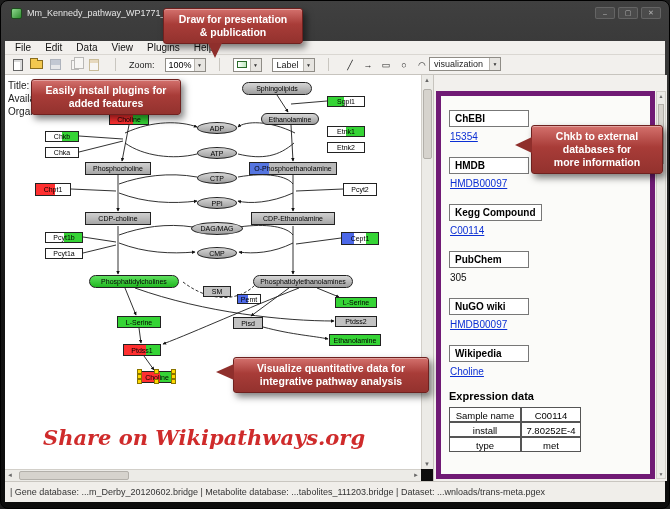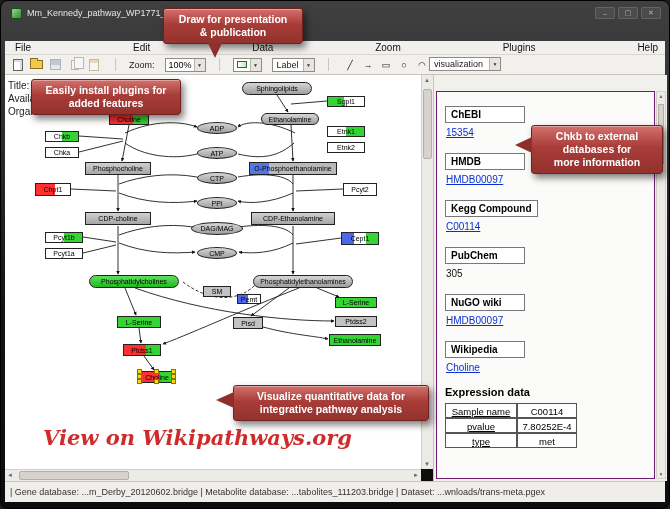--- a/index.html
+++ b/index.html
@@ -18,21 +18,21 @@
             background:linear-gradient(135deg,#8fd98f,#2e8b2e); border:1px solid #1d4d1d;}
   .title-text{position:absolute; left:22px; top:5px; font-size:9px; white-space:nowrap;}
   .winbtns{position:absolute; right:4px; top:4px; display:flex; gap:3px;}
   .winbtn{width:20px; height:12px; border-radius:2px; background:rgba(255,255,255,.07);
           border:1px solid rgba(255,255,255,.14); color:#b5b5b5; font-size:7px;
           display:flex; align-items:center; justify-content:center;}
 
   
   .menubar{position:absolute; left:4px; top:40px; right:4px; height:14px; background:#f2f0ed;
            border-bottom:1px solid #dad7d2; display:flex; align-items:center; padding-left:3px;
-           font-size:10px; color:#111;justify-content:space-between;}
+           font-size:10px; color:#111;}
   .mitem{padding:0 7px;}
   .toolbar{position:absolute; left:4px; top:54px; right:4px; height:20px; background:#f2f0ed;
            border-bottom:1px solid #c7c4be; display:flex; align-items:center; gap:10px;
            padding-left:4px; font-size:9px; color:#222;}
   .tbtn{min-width:17px; height:16px; display:flex; align-items:center; justify-content:center;
         border:1px solid transparent; border-radius:2px; font-size:9px;}
   .tbtn.disabled{opacity:.4;}
   .tsep{width:1px; height:13px; background:#c9c6c0; margin:0 3px;}
   .combo{display:flex; align-items:center; border:1px solid #8f8c86; background:#fff; height:14px;}
   .combo .val{padding:0 4px; font-size:9px; white-space:nowrap;}
@@ -77,37 +77,37 @@
           align-items:center; padding-left:5px; white-space:nowrap; overflow:hidden;}
 
   
   .rightpanel{position:absolute; left:432px; top:74px; width:234px; height:406px;
           background:#f2f0ed; border-left:1px solid #c7c4be;}
   .tabsrow{position:absolute; left:2px; top:1px; right:12px; height:16px; display:flex;}
   .tab{padding:2px 5px; font-size:9px; background:#e2e0db; border:1px solid #b9b6b0;
           border-bottom:none; border-radius:3px 3px 0 0; margin-right:1px; color:#222;}
   .tab.active{background:#fbfbf9; position:relative; top:0px; z-index:2;}
   .rp-content{position:absolute; left:2px; top:16px; right:12px; bottom:2px; background:#fbfbf9;
-          border:1px solid #701a75; padding:12px 0 0 8px; overflow:hidden;}
+          border:5px solid #701a75; padding:12px 0 0 8px; overflow:hidden;}
   .rp-scroll{position:absolute; right:1px; top:16px; width:10px; bottom:2px; background:#ecebe7;
           border:1px solid #d2cfc9; font-size:5px; color:#666; text-align:center;}
   .rp-thumb{position:absolute; left:1px; top:12px; width:6px; height:60px; background:#d6d3cd;
           border:1px solid #b3b0aa;}
   .sec{margin-bottom:13px;}
   .sec-h{display:inline-block; min-width:80px; border:1px solid #777; background:#fff;
           font-size:10px; font-weight:bold; padding:2px 5px; color:#000;}
   .sec-v{margin:4px 0 0 1px; font-size:10px; color:#111;}
   a.sec-link{color:var(--link_blue); text-decoration:underline; cursor:pointer;}
   .expr-title{font-size:11px; font-weight:bold; margin-top:4px; color:#000;}
   .geneid{font-size:9px; font-weight:bold; margin-top:17px; color:#000;}
   .xtable{margin-top:5px; border-collapse:collapse;}
   .trow{display:flex;}
   .tcell{border:1px solid #555; background:#fff; font-size:9.5px; height:15px; line-height:13px;
           text-align:center; padding:1px 2px; color:#000;}
-  .tcell.c1{width:72px;text-decoration:underline;} .tcell.c2{width:60px;}
+  .tcell.c1{width:72px;} .tcell.c2{width:60px;}
 
   
   .node{position:absolute; border:1px solid #222; display:flex; align-items:center;
         justify-content:center; font-size:7px; white-space:nowrap; overflow:visible;
         background:#bcbcbc; color:#000; z-index:3;}
   .stadium{border-radius:7px; background:linear-gradient(180deg,#d6d6d6,#9e9e9e);}
   .stadium.green{background:linear-gradient(180deg,#5fe05f,#21b821);}
   .rect{background:linear-gradient(180deg,#d0d0d0,#a6a6a6);}
   .ellipse{border-radius:50%; background:linear-gradient(180deg,#d6d6d6,#9e9e9e);}
   .gene{background:#fff;}
@@ -134,21 +134,21 @@
         box-shadow:3px 4px 7px rgba(0,0,0,.5), inset 0 1px 0 rgba(255,255,255,.35);}
   #co1{left:162px; top:7px; width:140px;}
   #co1::after{content:""; position:absolute; left:44px; top:100%;
         border-left:7px solid transparent; border-right:7px solid transparent;
         border-top:15px solid #8f2f2c;}
   #co2{left:30px; top:78px; width:150px;}
   #co3{left:530px; top:124px; width:132px;}
   #co3::before{content:""; position:absolute; right:100%; top:11px;
         border-top:8px solid transparent; border-bottom:8px solid transparent;
         border-right:17px solid #8f2f2c;}
-  #co4{left:232px; top:384px; width:196px;}
+  #co4{left:232px; top:356px; width:196px;}
   #co4::before{content:""; position:absolute; right:100%; top:6px;
         border-top:8px solid transparent; border-bottom:8px solid transparent;
         border-right:18px solid #8f2f2c;}
 </style>
 </head>
 <body>
 
 <div class="window">
 
   <div class="titlebar">
@@ -158,21 +158,21 @@
         <span class="winbtn">–</span>
         <span class="winbtn">▢</span>
         <span class="winbtn">✕</span>
       </span>
   </div>
 
   <div class="menubar">
       <span class="mitem">File</span>
       <span class="mitem">Edit</span>
       <span class="mitem">Data</span>
-      <span class="mitem">Zoom</span>
+      <span class="mitem">View</span>
       <span class="mitem">Plugins</span>
       <span class="mitem">Help</span>
     </div>
 
   <div class="toolbar">
     <span style="display:flex;gap:2px;align-items:center;">
         <span class="tbtn">
           <span class="ic ic-new"></span>
         </span>
         <span class="tbtn">
@@ -282,21 +282,21 @@
         <path d="M134,253 L136,268" marker-end="url(#arr)"></path>
         <path d="M139,281 L149,295" marker-end="url(#arr)"></path>
         <path d="M130,213 C200,238 280,246 329,246" marker-end="url(#arr)"></path>
         <path d="M294,213 C240,234 192,256 158,269" marker-end="url(#arr)"></path>
         <path d="M284,213 L246,241" marker-end="url(#arr)"></path>
         <path d="M258,252 C288,260 310,261 323,264" marker-end="url(#arr)"></path>
         <path d="M312,213 L334,222" marker-end="url(#arr)"></path>
         <path d="M178,207 C204,227 234,228 252,208" stroke-dasharray="3 2" marker-end="url(#arr)"></path>
       </g>
     </svg>
-    <div class="share">View on Wikipathways.org</div>
+    <div class="share">Share on Wikipathways.org</div>
   <div class="node stadium" style="left: 237px; top: 7px; width: 70px; height: 13px;">Sphingolipids</div>
       <div class="node gene g-gw" style="left: 322px; top: 21px; width: 38px; height: 11px;">Sgpl1</div>
       <div class="node gene g-rg" style="left: 104px; top: 38px; width: 40px; height: 12px;">Choline</div>
       <div class="node stadium" style="left: 256px; top: 38px; width: 58px; height: 12px;">Ethanolamine</div>
       <div class="node gene g-wg" style="left: 322px; top: 51px; width: 38px; height: 11px;">Etnk1</div>
       <div class="node gene" style="left: 322px; top: 67px; width: 38px; height: 11px;">Etnk2</div>
       <div class="node gene g-wg" style="left: 40px; top: 56px; width: 34px; height: 11px;">Chkb</div>
       <div class="node gene" style="left: 40px; top: 72px; width: 34px; height: 11px;">Chka</div>
       <div class="node ellipse" style="left: 192px; top: 47px; width: 40px; height: 12px;">ADP</div>
       <div class="node ellipse" style="left: 192px; top: 72px; width: 40px; height: 12px;">ATP</div>
@@ -347,21 +347,21 @@
           <div class="sec"><div class="sec-h">NuGO wiki</div><a class="sec-v sec-link" style="display: block;">HMDB00097</a></div>
           <div class="sec"><div class="sec-h">Wikipedia</div><a class="sec-v sec-link" style="display: block;">Choline</a></div>
         </div>
       <div class="expr-title">Expression data</div>
       <div class="xtable">
           <div class="trow">
             <div class="tcell c1">Sample name</div>
             <div class="tcell c2">C00114</div>
           </div>
           <div class="trow">
-            <div class="tcell c1">pvalue</div>
+            <div class="tcell c1">install</div>
             <div class="tcell c2">7.80252E-4</div>
           </div>
           <div class="trow">
             <div class="tcell c1">type</div>
             <div class="tcell c2">met</div>
           </div>
         </div>
     </div>
     <div class="rp-scroll">
       <div style="padding-top:1px;">▲</div>

